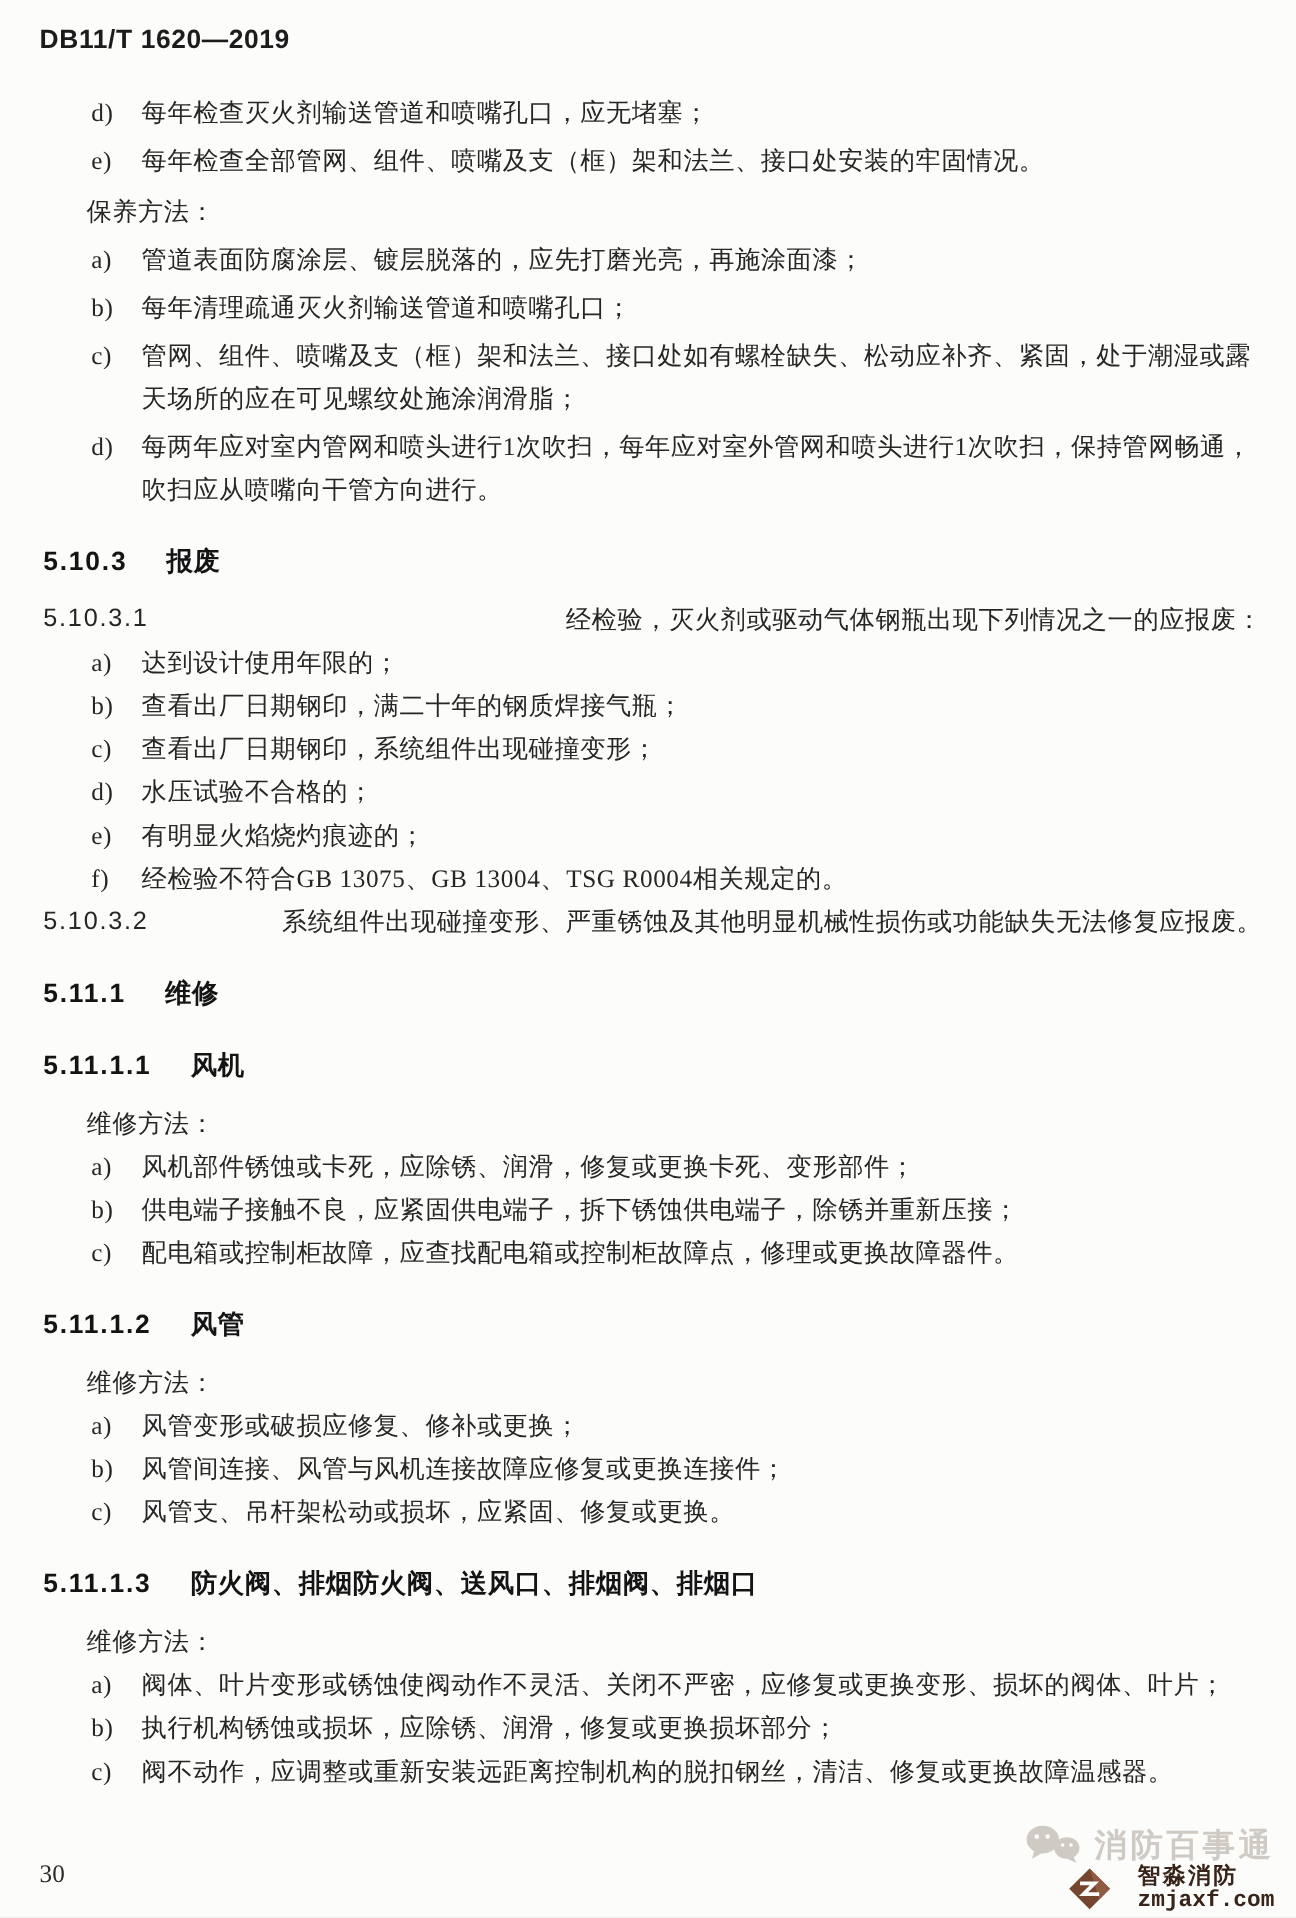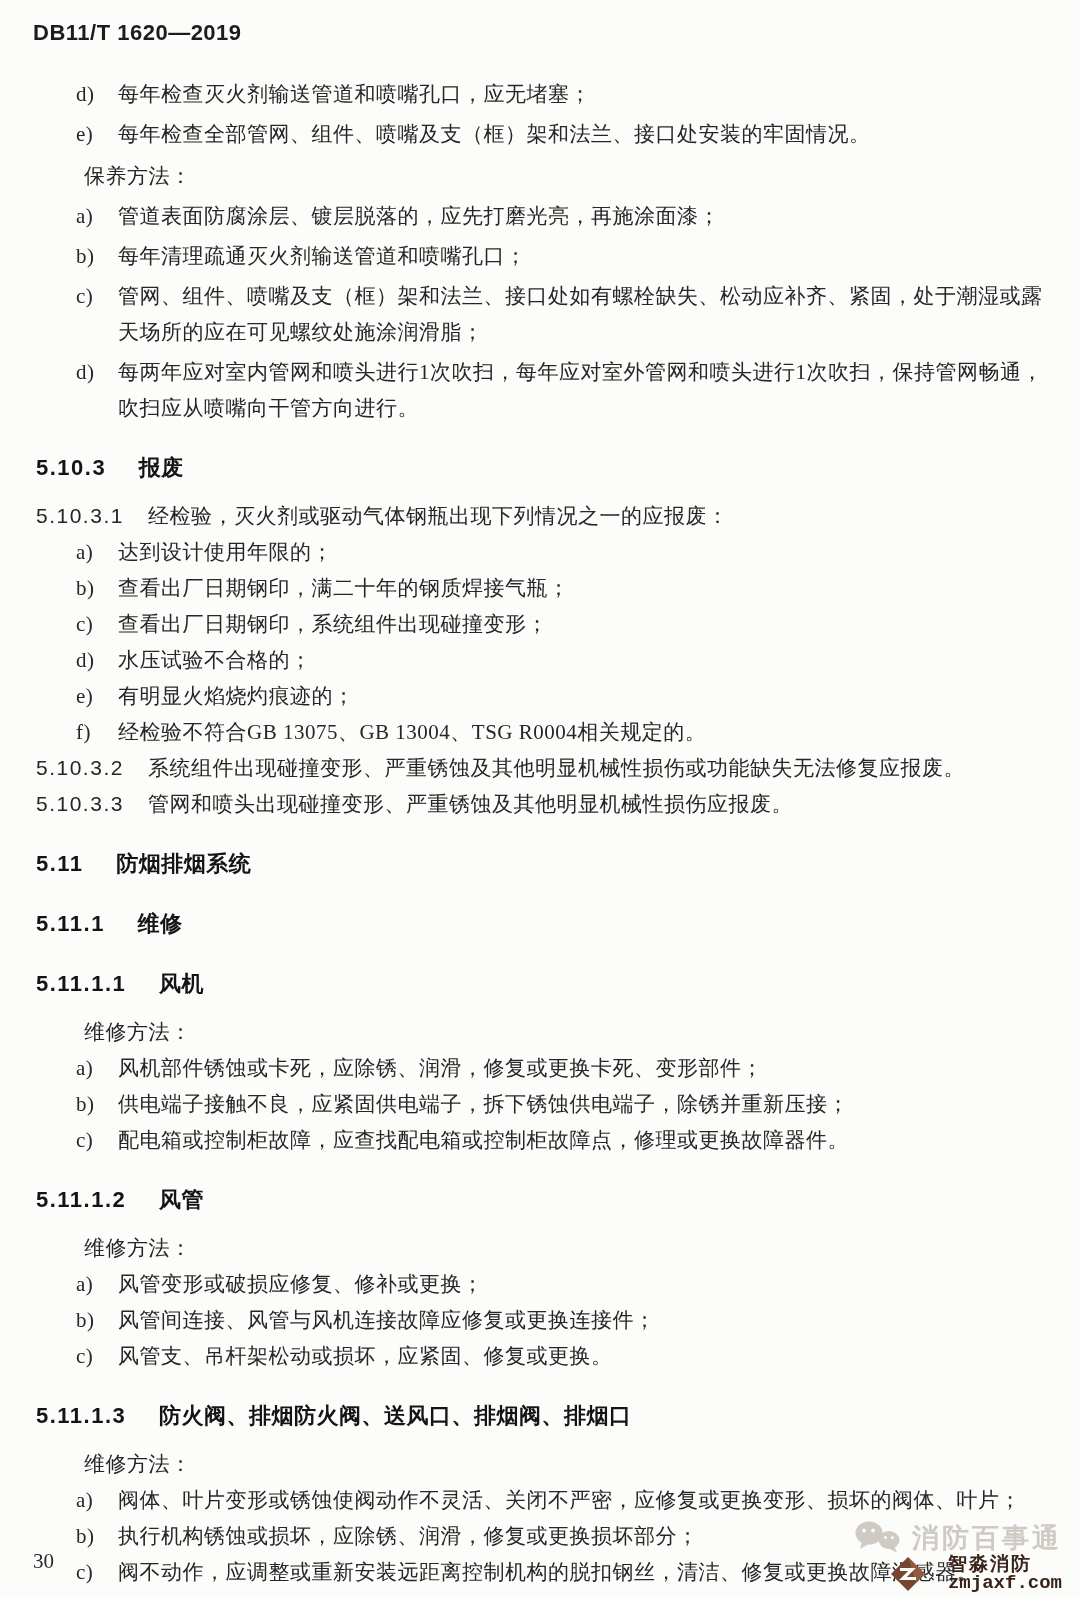--- a/index.html
+++ b/index.html
@@ -39,35 +39,35 @@
     letter-spacing: 0.5px;
   }
   .item { display: flex; }
   .letter {
     flex: 0 0 42px;
     margin-left: 40px;
   }
   .itxt { flex: 1; }
   .s1 { margin-bottom: 4px; }
   .mlabel {
-    margin-left: 48px;
+    margin-left: 36px;
     margin-top: 6px;
   }
   .heading {
     margin: 24px 0 12px;
     font-family: "Liberation Sans", "DejaVu Sans", sans-serif;
     font-weight: bold;
     font-size: 22px;
     color: #141414;
   }
   .hnum {
     margin-right: 26px;
     letter-spacing: 1.5px;
   }
-  .clause { display: flex; }
+  .clause { display: flex; justify-content: space-between; }
   .cnum {
     flex: 0 0 auto;
     margin-right: 24px;
     letter-spacing: 1.5px;
     font-family: "Liberation Sans", "DejaVu Sans", sans-serif;
   }
   .page-number {
     position: absolute;
     left: 33px;
     bottom: 24px;
@@ -183,29 +183,21 @@
       <span class="itxt">有明显火焰烧灼痕迹的；</span>
     </div>
     <div class="line item">
       <span class="letter">f)</span>
       <span class="itxt">经检验不符合GB 13075、GB 13004、TSG R0004相关规定的。</span>
     </div>
     <div class="line clause">
       <span class="cnum">5.10.3.2</span>
       <span class="ctxt">系统组件出现碰撞变形、严重锈蚀及其他明显机械性损伤或功能缺失无法修复应报废。</span>
     </div>
-    <div class="line clause">
-      <span class="cnum">5.10.3.3</span>
-      <span class="ctxt">管网和喷头出现碰撞变形、严重锈蚀及其他明显机械性损伤应报废。</span>
-    </div>
-
-    <div class="line heading">
-      <span class="hnum">5.11</span>
-      <span class="htitle">防烟排烟系统</span>
-    </div>
+
     <div class="line heading">
       <span class="hnum">5.11.1</span>
       <span class="htitle">维修</span>
     </div>
     <div class="line heading">
       <span class="hnum">5.11.1.1</span>
       <span class="htitle">风机</span>
     </div>
 
     <div class="line mlabel">维修方法：</div>

